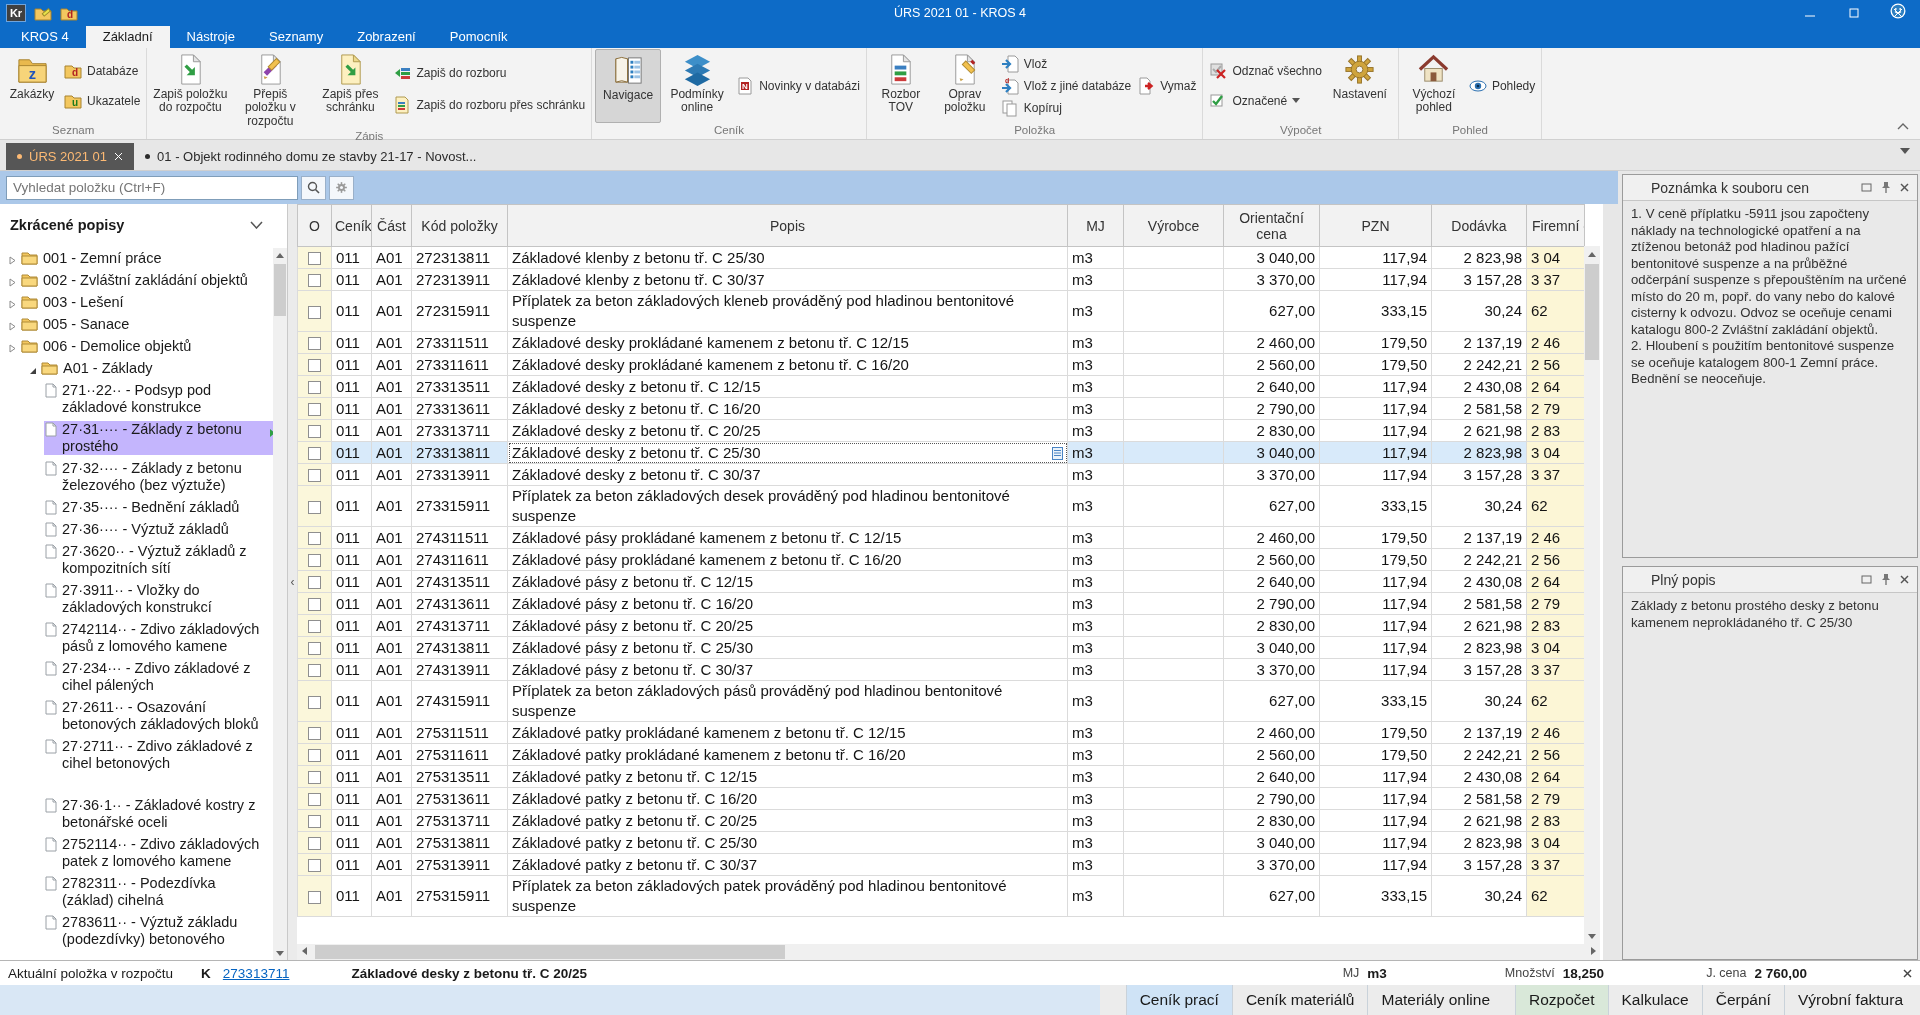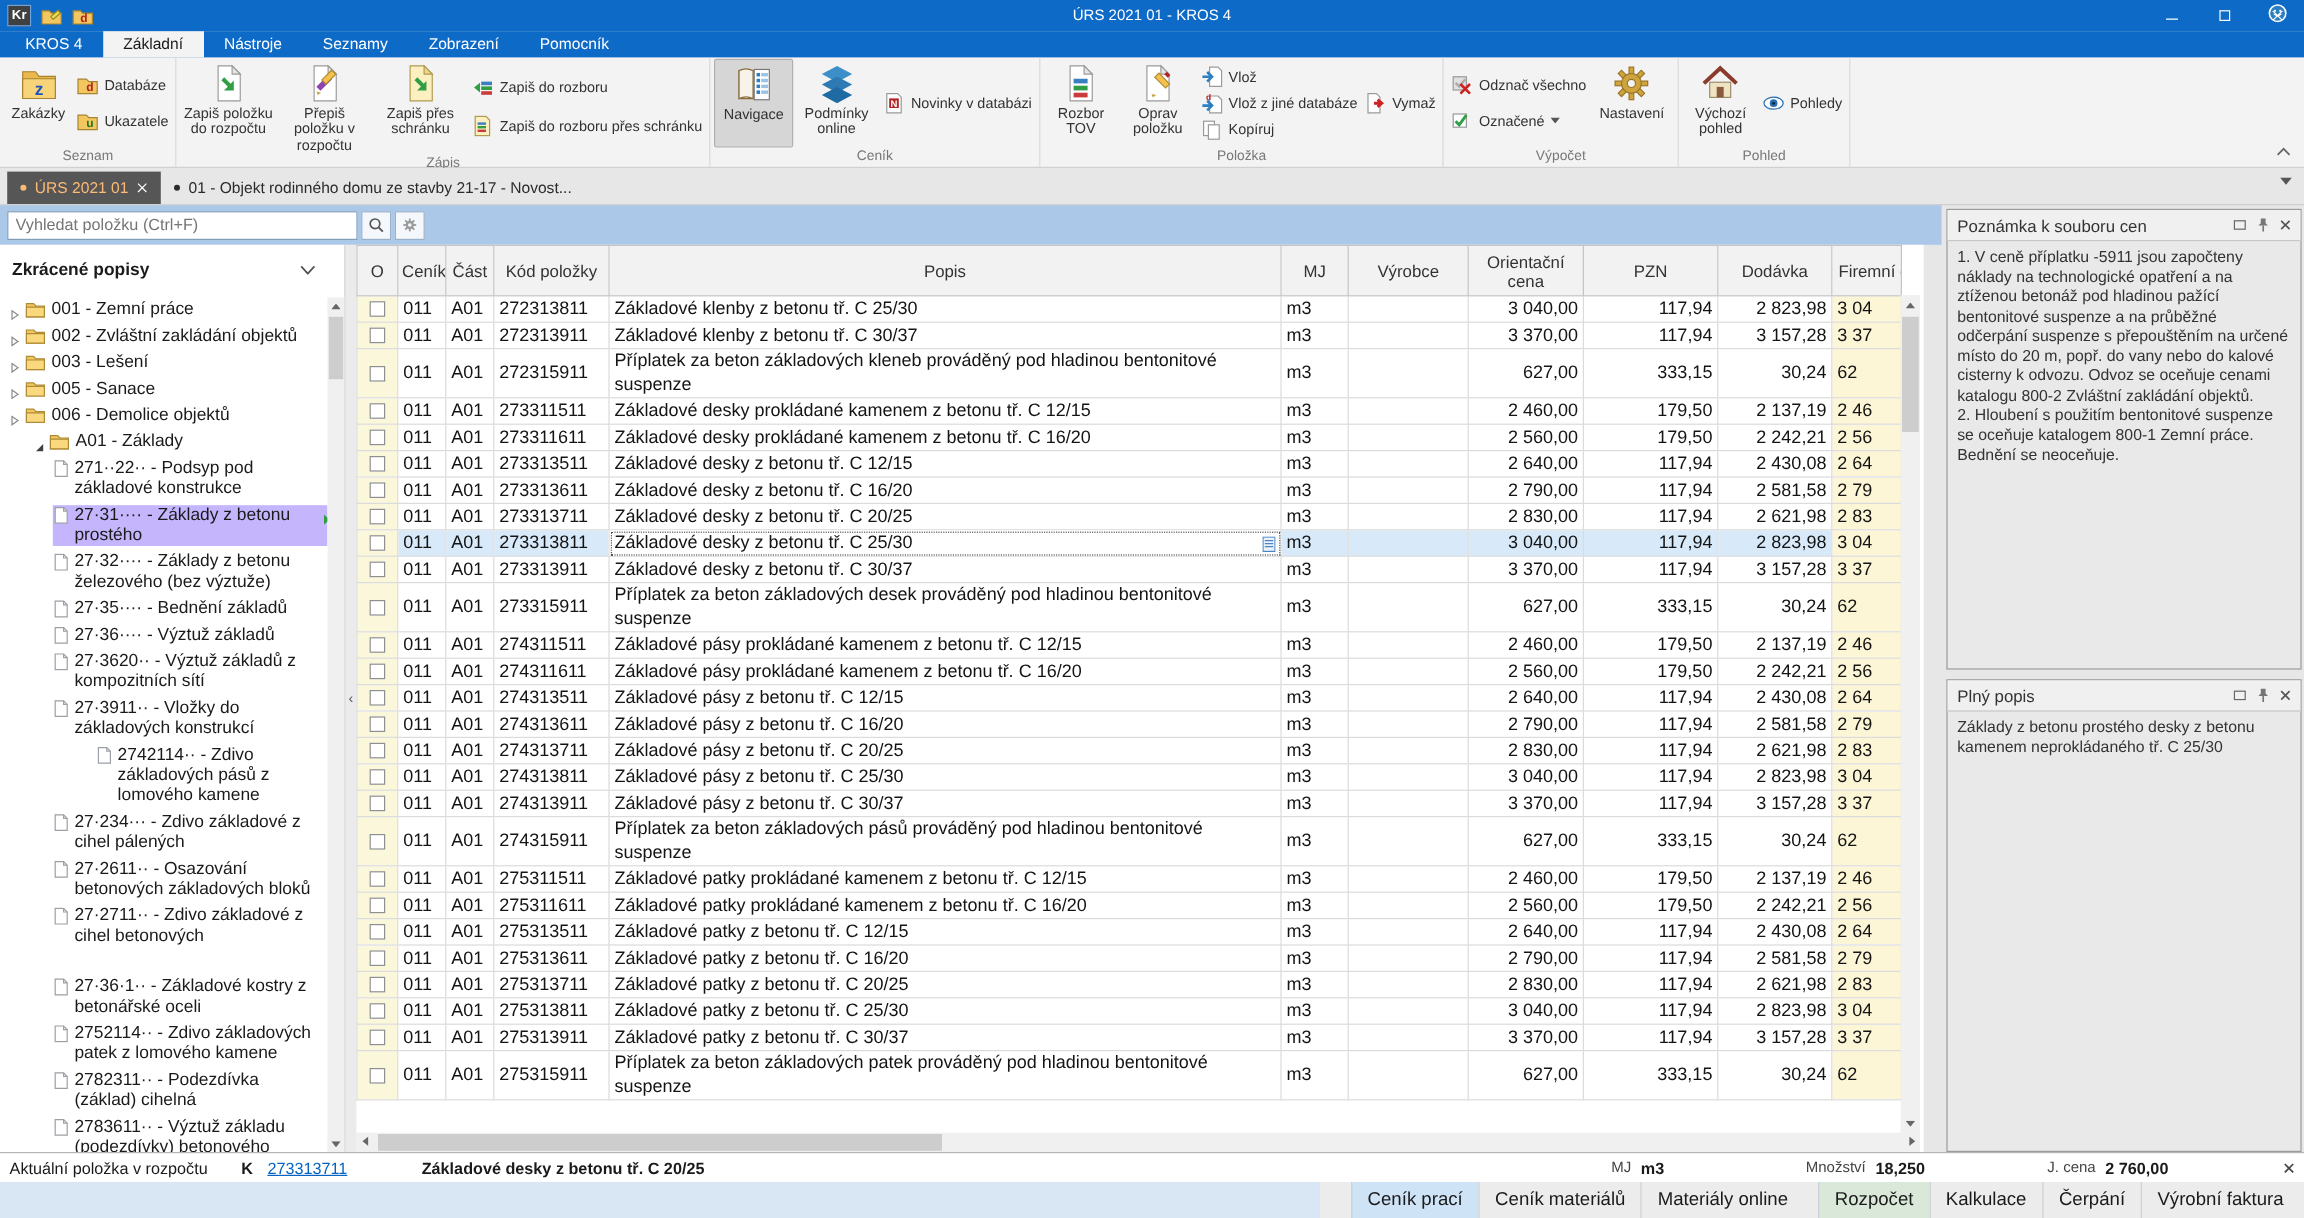--- a/index.html
+++ b/index.html
@@ -59,21 +59,21 @@
     display:flex; align-items:center; justify-content:center; }
 
   
   #tree { left:0; top:204px; width:288px; height:756px; background:#fff;
     border-right:1px solid #c9c9c9; overflow:hidden; }
   #tree-header { height:42px; display:flex; align-items:center; padding:0 10px;
     font-weight:bold; font-size:14.5px; color:#1a1a1a; }
   #tree-header .chev { margin-left:auto; margin-right:14px; }
   #tree-items { position:absolute; top:44px; bottom:0; left:0; right:14px; overflow:hidden;
     font-size:14.5px; color:#1a1a1a; }
-  .titem { display:flex; align-items:flex-end; padding:2px 0 3px; line-height:17px; position:relative; }
+  .titem { display:flex; align-items:center; padding:2px 0 3px; line-height:17px; position:relative; }
   .titem .arr { width:16px; flex:none; display:flex; justify-content:center; padding-top:3px; }
   .titem .ticon { flex:none; margin:1px 5px 0 1px; }
   .titem .tlabel { flex:1; padding-right:2px; }
   .titem.selected .selwrap { background:#c4b5fd; }
   .selwrap { display:flex; flex:1; align-items:flex-start; }
   .tree-cur-icon { position:absolute; right:-12px; top:8px; }
   #tree-vscroll { position:absolute; top:44px; right:0; width:14px; bottom:0; background:#f0f0f0; }
   .scroll-arrow { width:14px; height:14px; display:flex; align-items:center; justify-content:center; background:#f0f0f0; }
   #tree-thumb { position:absolute; top:16px; left:1px; width:12px; height:52px; background:#cdcdcd; }
   #tree-vscroll .down { position:absolute; bottom:0; }
@@ -107,21 +107,21 @@
   #hscroll { position:absolute; left:0; top:740px; width:1303px; height:16px; background:#f0f0f0; display:flex; }
   #hthumb { position:absolute; left:18px; top:1px; height:14px; width:470px; background:#cdcdcd; }
   #hscroll .right { position:absolute; right:0; }
 
   
   .panel { position:absolute; left:1622px; width:296px; border:1px solid #9b9b9b; background:#e9e9e9; }
   #panel-poznamka { top:174px; height:384px; }
   #panel-plny { top:566px; height:394px; }
   .panel-header { height:26px; background:#f0f0f0; border-bottom:1px solid #c6c6c6;
     display:flex; align-items:center; padding:0 8px; font-size:14px; color:#333; gap:9px; }
-  .panel-header .ttl { flex:1; }
+  .panel-header .ttl { flex:1;margin-left:20px; }
   .panel-body { padding:5px 8px; font-size:13.2px; line-height:1.25; color:#333; white-space:pre-line; }
 
   
   #statusbar { left:0; top:960px; width:1920px; height:25px; background:#fff;
     border-top:1px solid #b5b5b5; display:flex; align-items:center; font-size:13.5px; color:#1a1a1a; }
   #sb-label { margin-left:8px; }
   #sb-k { margin-left:28px; font-weight:bold; }
   #sb-link { margin-left:12px; color:#0563c1; text-decoration:underline; }
   #sb-desc { margin-left:62px; font-weight:bold; }
   .sb-right { margin-left:auto; display:flex; align-items:center; }
@@ -637,21 +637,21 @@
       </div>
       <div class="titem doc" style="padding-left: 44px;">
         <span class="selwrap">
           <svg class="ticon" width="12" height="15" viewBox="0 0 12 15">
             <path d="M1 1h7l3 3v10H1z" fill="#fff" stroke="#9aa0a6"></path>
             <path d="M8 1v3h3" fill="none" stroke="#9aa0a6"></path>
           </svg>
           <span class="tlabel">27·3911·· - Vložky do základových konstrukcí</span>
         </span>
       </div>
-      <div class="titem doc" style="padding-left: 44px; margin-left: 36px;">
+      <div class="titem doc" style="padding-left: 44px;">
         <span class="selwrap">
           <svg class="ticon" width="12" height="15" viewBox="0 0 12 15">
             <path d="M1 1h7l3 3v10H1z" fill="#fff" stroke="#9aa0a6"></path>
             <path d="M8 1v3h3" fill="none" stroke="#9aa0a6"></path>
           </svg>
           <span class="tlabel">2742114·· - Zdivo základových pásů z lomového kamene</span>
         </span>
       </div>
       <div class="titem doc" style="padding-left: 44px;">
         <span class="selwrap">

